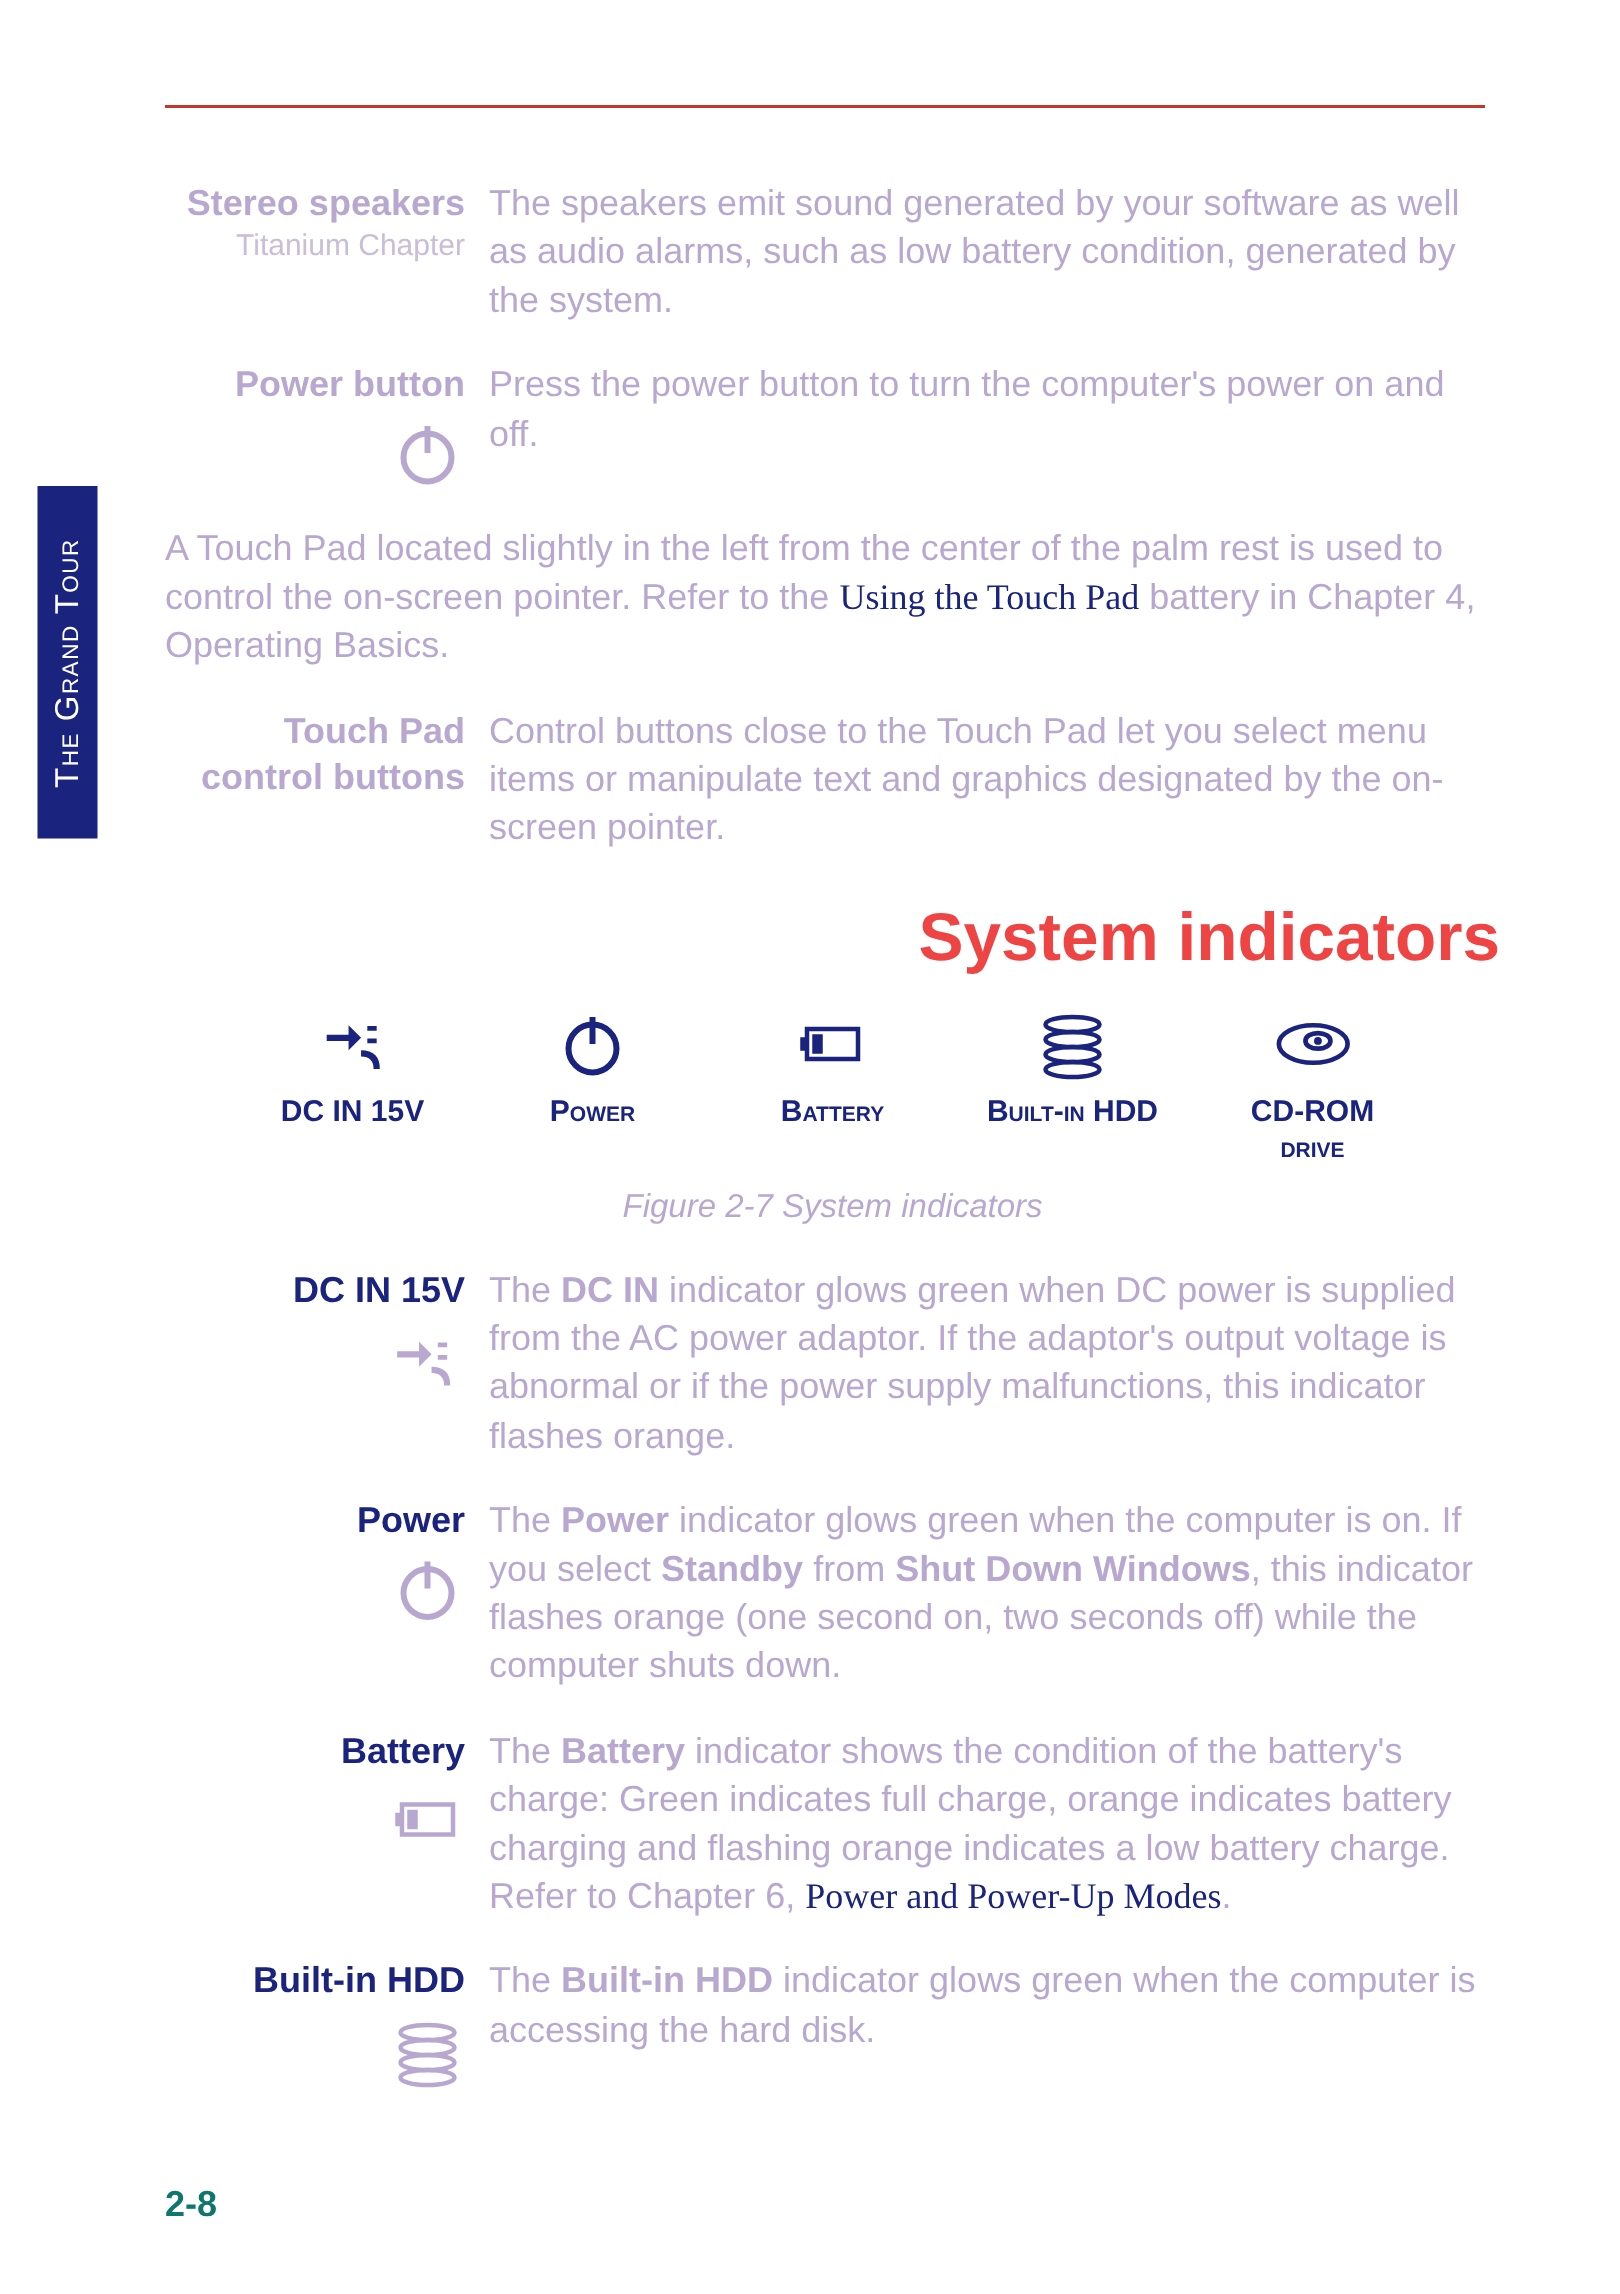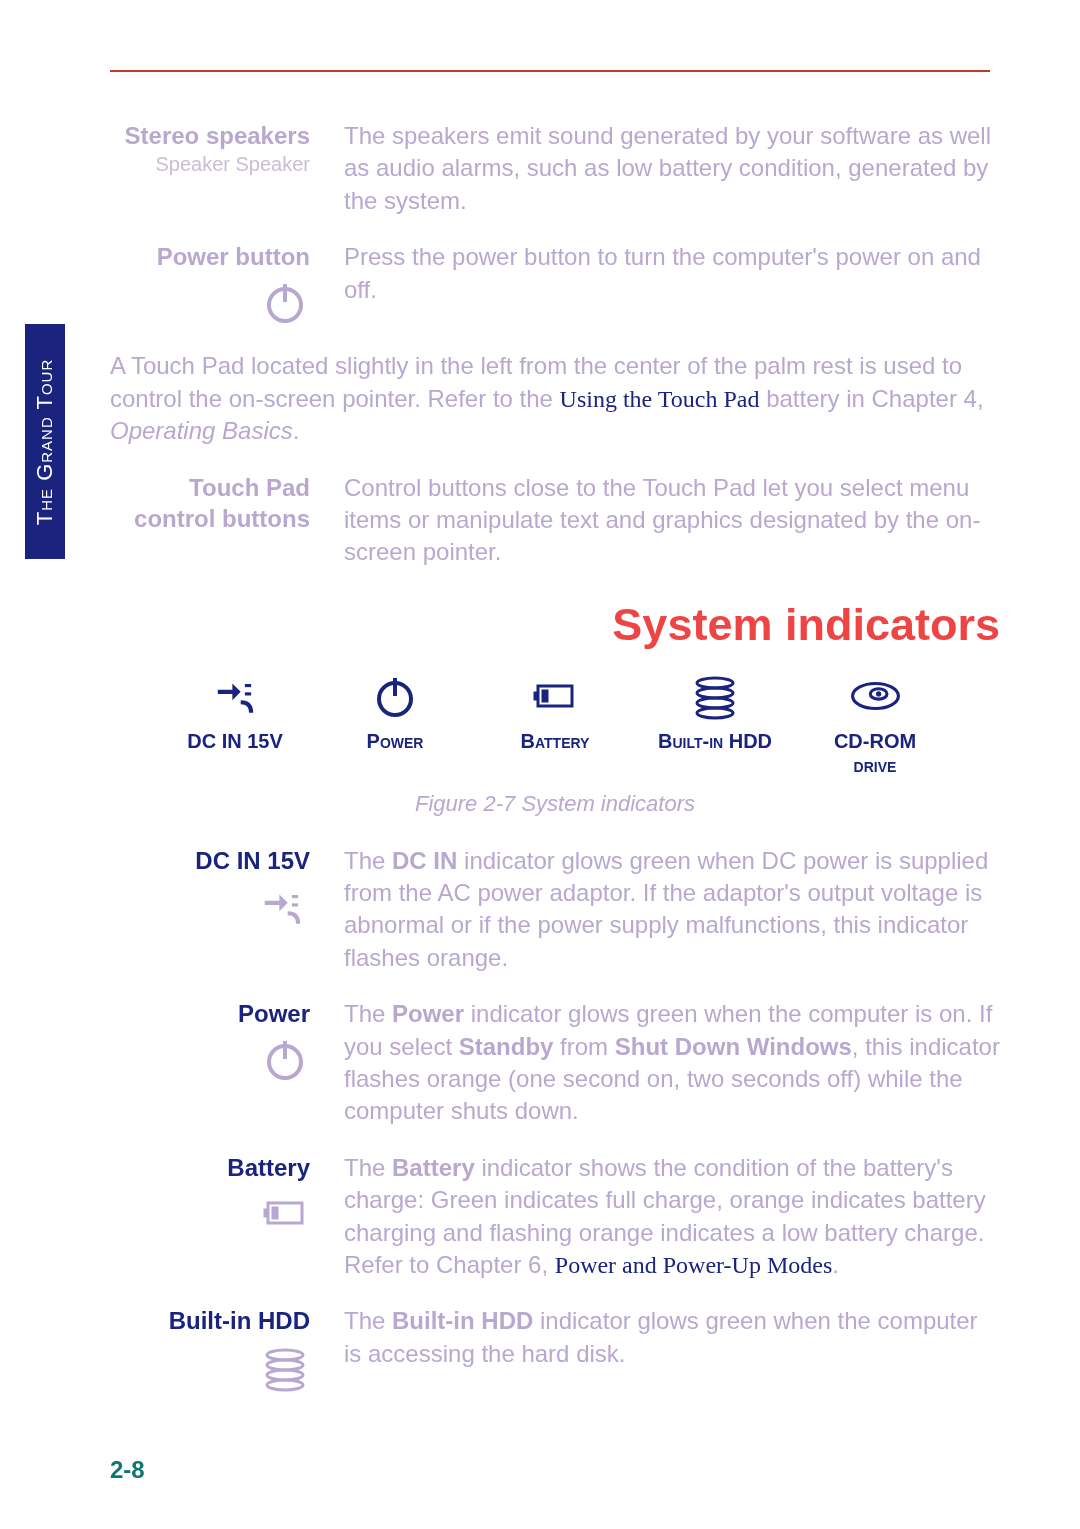--- a/index.html
+++ b/index.html
@@ -38,21 +38,21 @@
     letter-spacing: 1px;
   }
   .content {
     position: absolute;
     left: 110px;
     right: 80px;
     top: 120px;
   }
   .def-row {
     display: flex;
-    gap: 34px;
+    gap: 16px;
     margin-bottom: 24px;
   }
   .def-label {
     flex: 0 0 200px;
     text-align: right;
     font-weight: bold;
     color: #b8a8d0;
     font-size: 24px;
     line-height: 1.3;
   }
@@ -71,21 +71,20 @@
     flex: 1;
     font-size: 24px;
     line-height: 1.35;
     color: #b8a8d0;
   }
   .def-body .link {
     color: #1a237e;
     font-family: Liberation Serif, serif;
   }
   .def-body .em {
-    font-style: italic;
   }
   h1.section {
     color: #ef4444;
     font-size: 45px;
     font-weight: bold;
     margin: 30px 0 20px 0;
     text-align: right;
   }
   .indicator-icons {
     display: flex;
@@ -165,21 +164,21 @@
 
 <div class="sidebar-tab">
   <span>The Grand Tour</span>
 </div>
 
 <div class="content">
 
   <div class="def-row">
     <div class="def-label">
       <span>Stereo speakers</span>
-      <span class="sub">Speaker Speaker</span>
+      <span class="sub">Titanium Chapter</span>
     </div>
     <div class="def-body">The speakers emit sound generated by your software as well as audio alarms, such as low battery condition, generated by the system.</div>
   </div>
 
   <div class="def-row">
     <div class="def-label">
       <span>Power button</span>
       <div class="icon-wrap">
         <svg width="50" height="48" viewBox="0 0 50 48" stroke="#b8a8d0" fill="none">
             <use href="#ic-power"></use>

